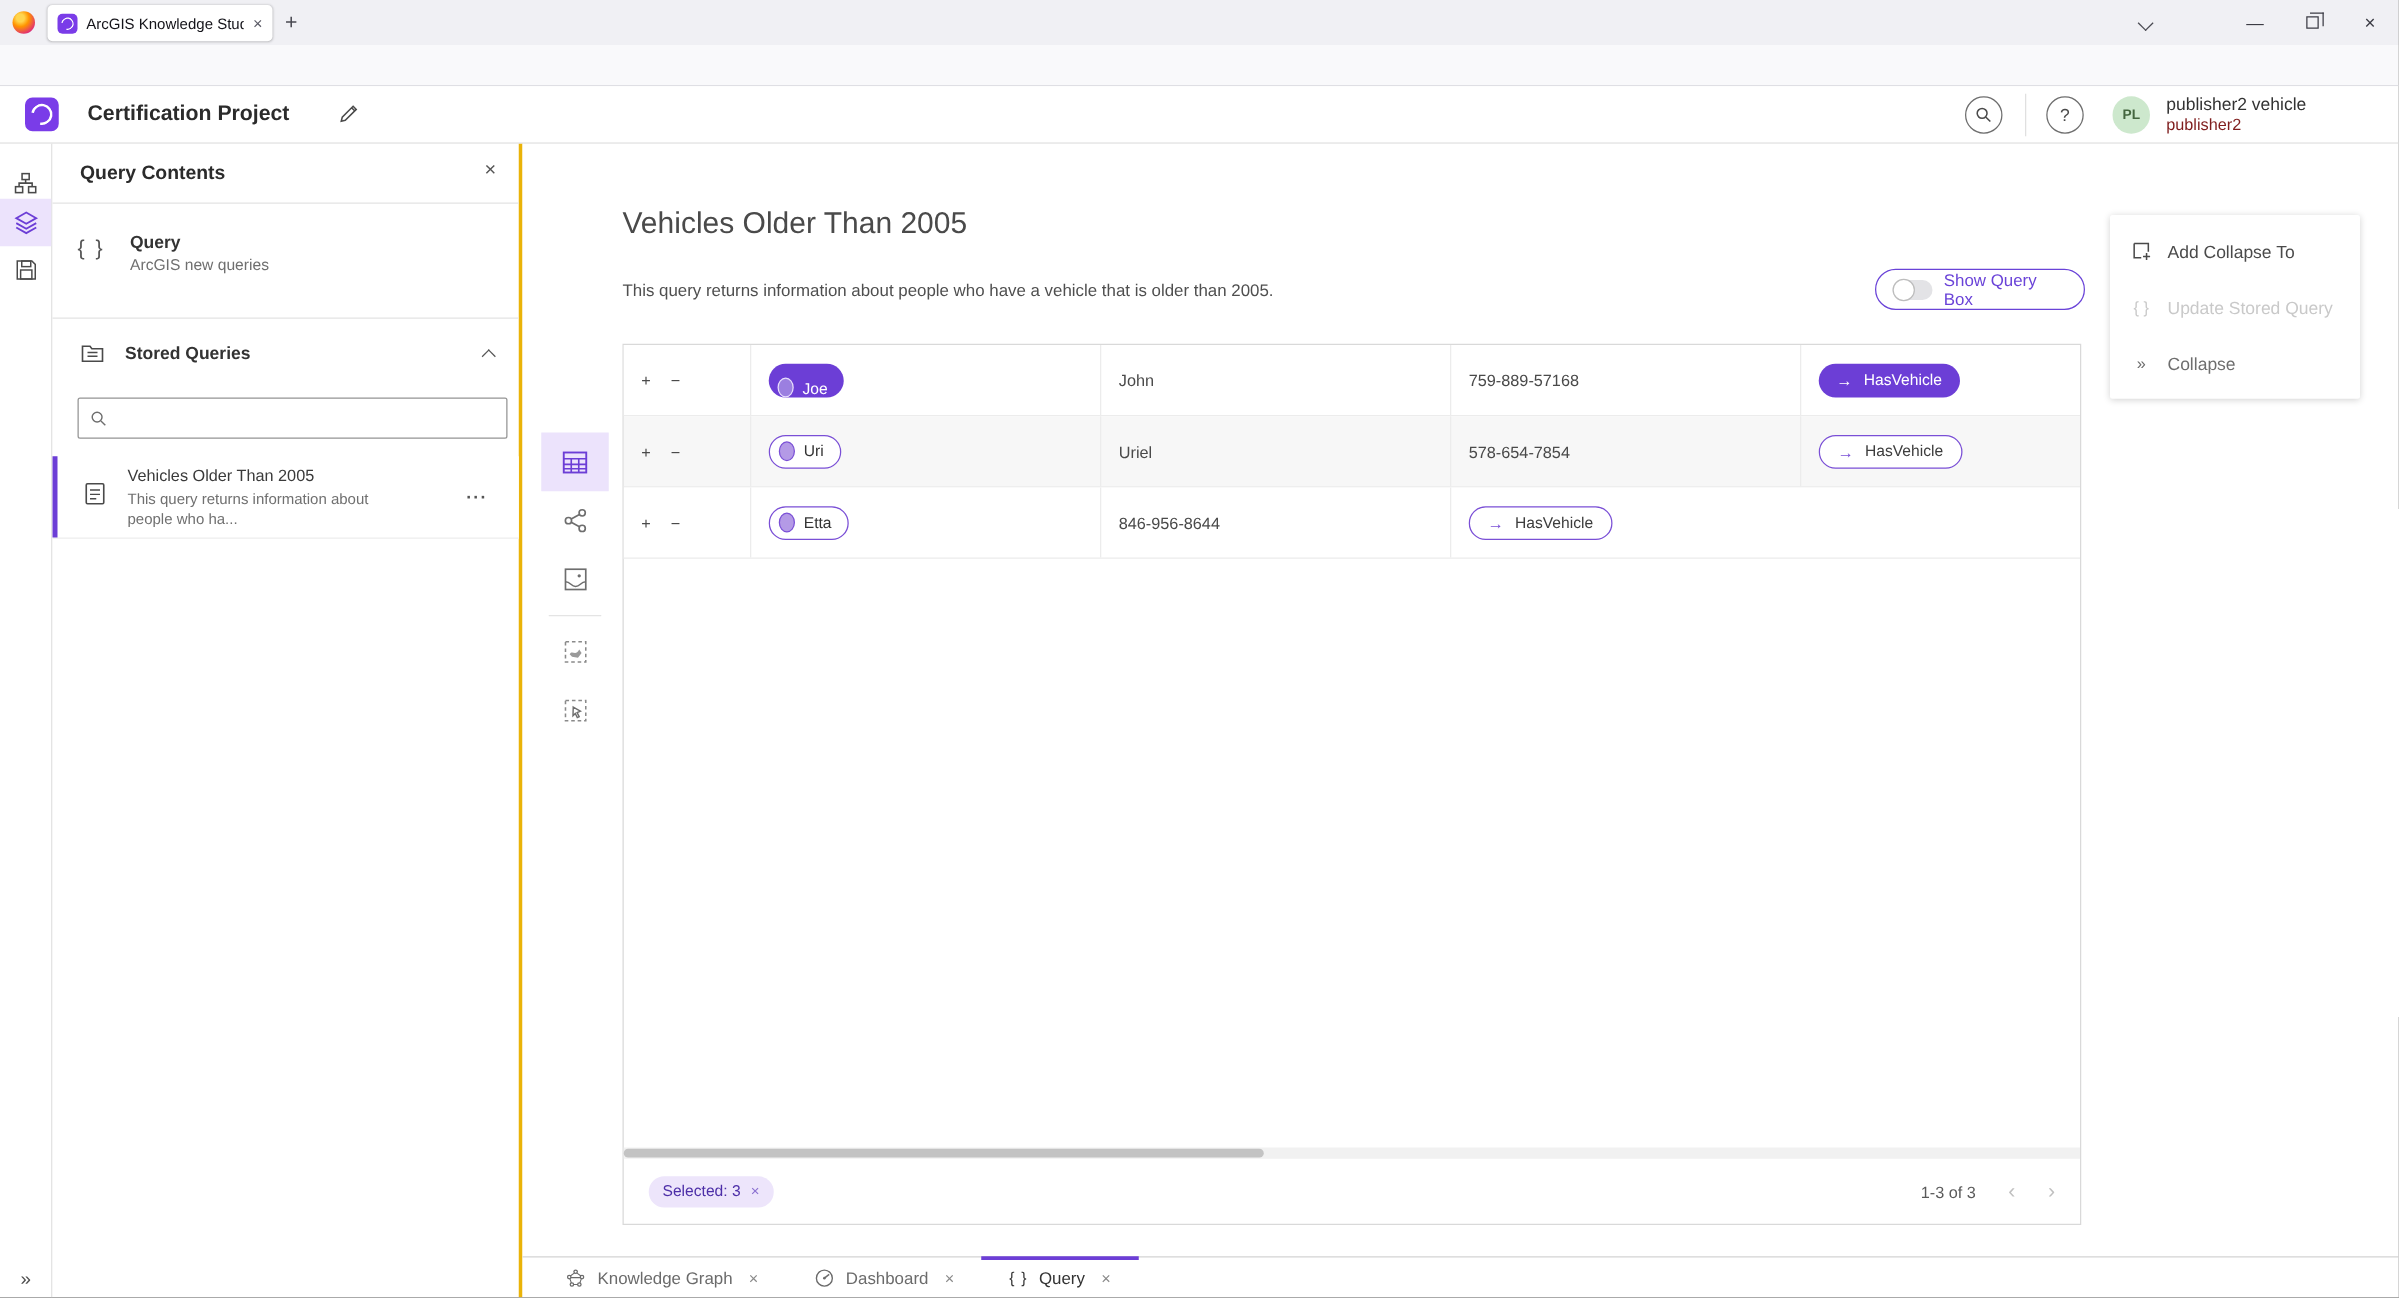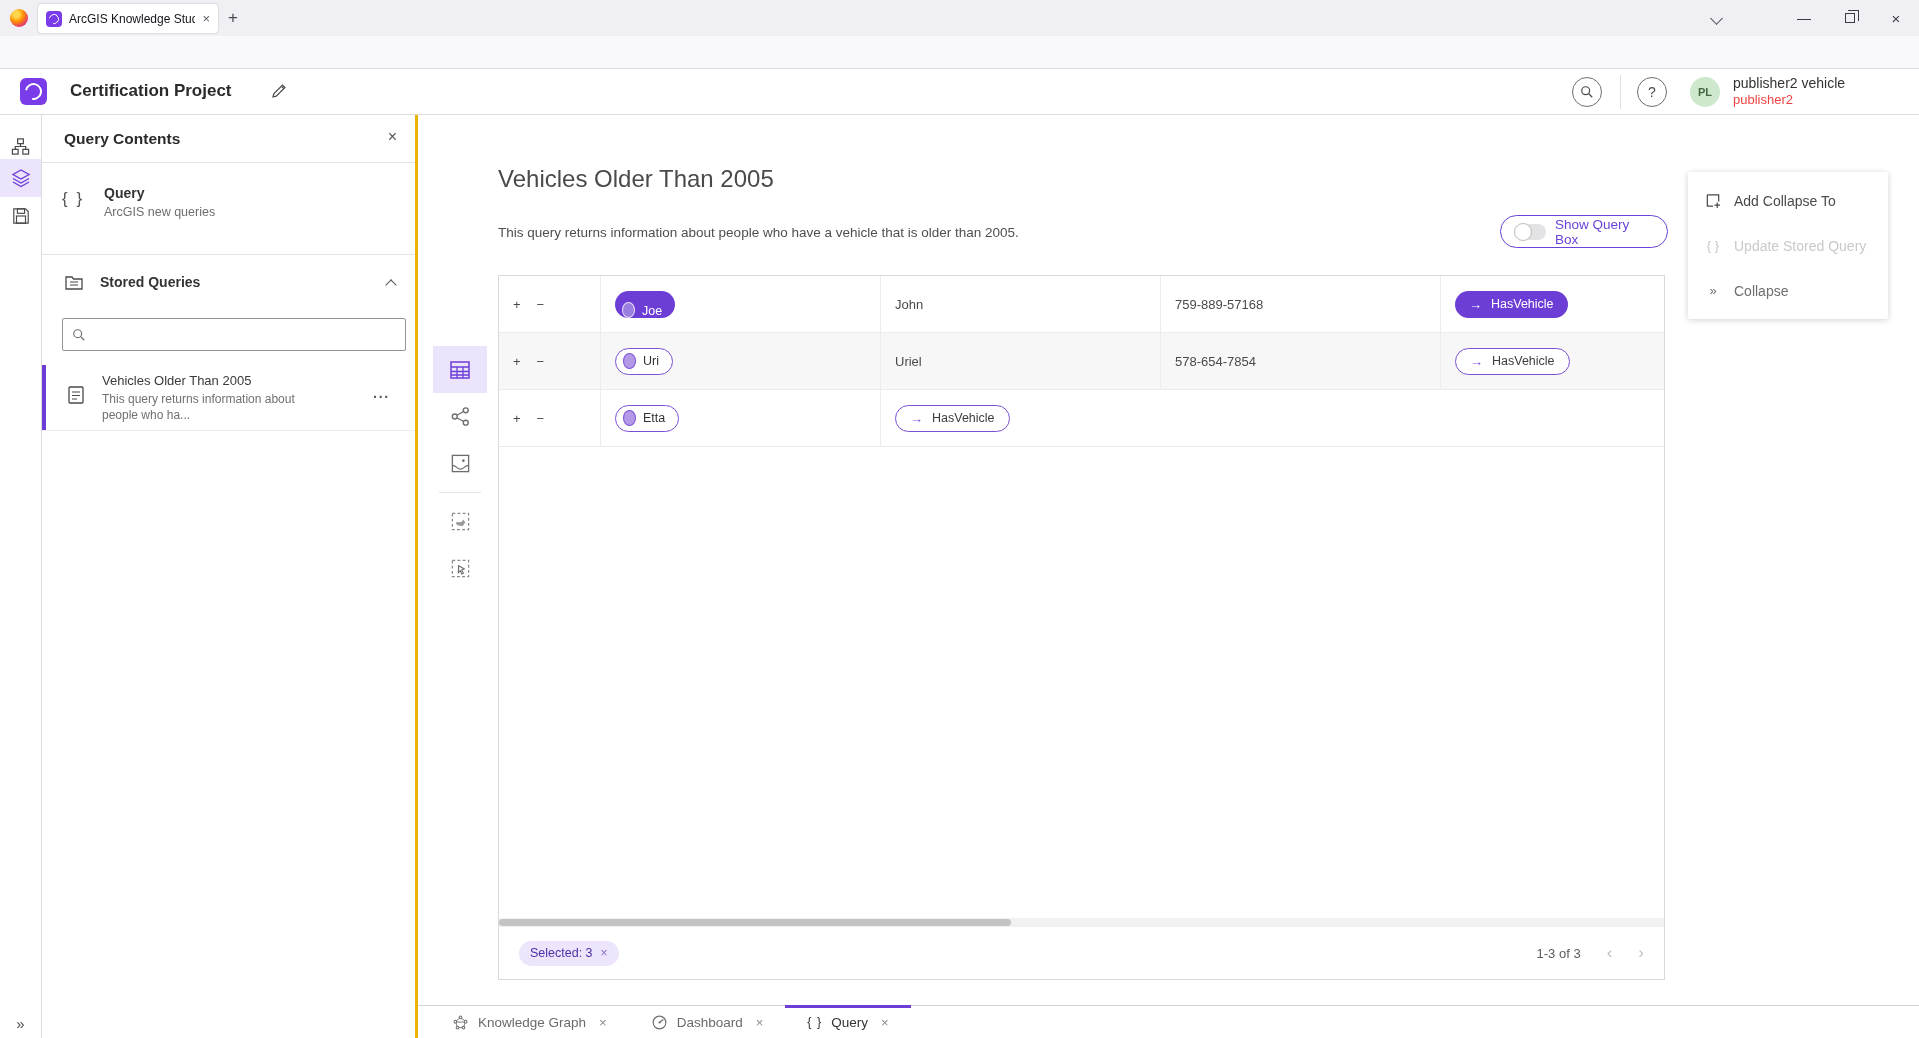--- a/index.html
+++ b/index.html
@@ -45,21 +45,21 @@
   .applogo::after { content:""; position:absolute; inset:5px; border:2.2px solid #fff; border-radius:50%;
     transform:rotate(-35deg); border-left-color:transparent; }
   .apptitle { position:absolute; left:70px; top:12px; font-size:17px; font-weight:600; color:#2b2b2b; }
   .editpencil { position:absolute; left:270px; top:13px; }
   .hdr-circle { position:absolute; top:8px; width:30px; height:30px; border:1px solid #6e6e6e; border-radius:50%;
     display:flex; align-items:center; justify-content:center; color:#4a4a4a; font-size:14px; }
   .hdr-divider { position:absolute; left:1620px; top:6px; width:1px; height:34px; background:#e0e0e0; }
   .avatar { position:absolute; left:1690px; top:8px; width:30px; height:30px; border-radius:50%; background:var(--av,#cde8cd);
     display:flex; align-items:center; justify-content:center; font-size:11px; font-weight:bold; color:#44663f; }
   .username { position:absolute; left:1733px; top:6px; font-size:14px; color:#333; }
-  .userrole { position:absolute; left:1733px; top:23px; font-size:13px; color:#ef4444; }
+  .userrole { position:absolute; left:1733px; top:23px; font-size:13px; color:#7f1d1d; }
 
   
   .rail { position:absolute; left:0; top:115px; width:42px; bottom:0; background:#fff; border-right:1px solid #dcdcdc; }
   .rail-btn { position:absolute; left:0; width:41px; height:38px; display:flex; align-items:center; justify-content:center; }
   .rail-btn.active { background:var(--accent-light); }
   .rail-expand { position:absolute; left:0; bottom:6px; width:41px; text-align:center; color:#4f4f4f; font-size:15px; }
 
   
   .panel { position:absolute; left:42px; top:115px; width:376px; bottom:0; background:#fff; border-right:3px solid #eab308; }
   .panel-hd { position:absolute; left:0; top:0; width:100%; height:48px; border-bottom:1px solid #e4e4e4; }
@@ -379,20 +379,21 @@
         <div class="c c0 selbtns">
           <span>+</span>
           <span>−</span>
         </div>
         <div class="c c1">
           <span class="pill line">
               <span class="node"></span>
               <span>Etta</span>
             </span>
         </div>
+        <div class="c c3">846-956-8644</div>
         <div class="c c4">
           <span class="rpill line">
               <span class="arr">→</span>
               <span>HasVehicle</span>
             </span>
         </div>
       </div>
 
       <div class="g-scroll">
         <div class="g-thumb"></div>

